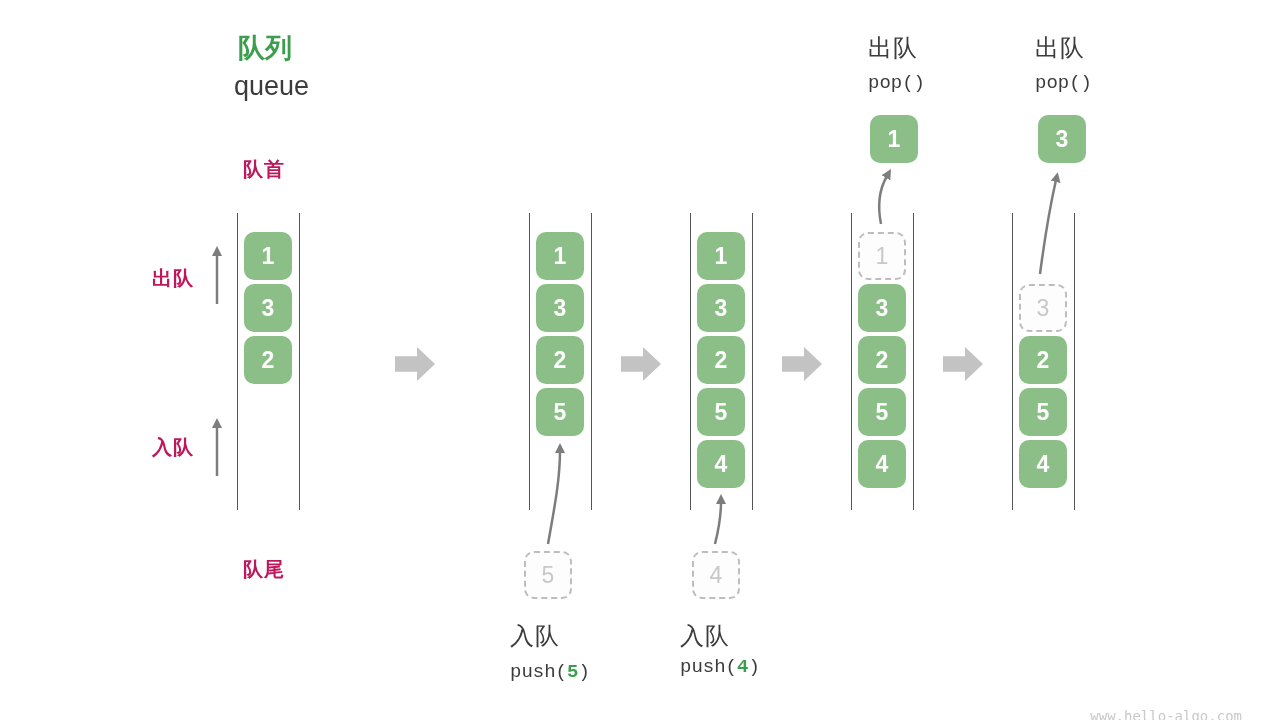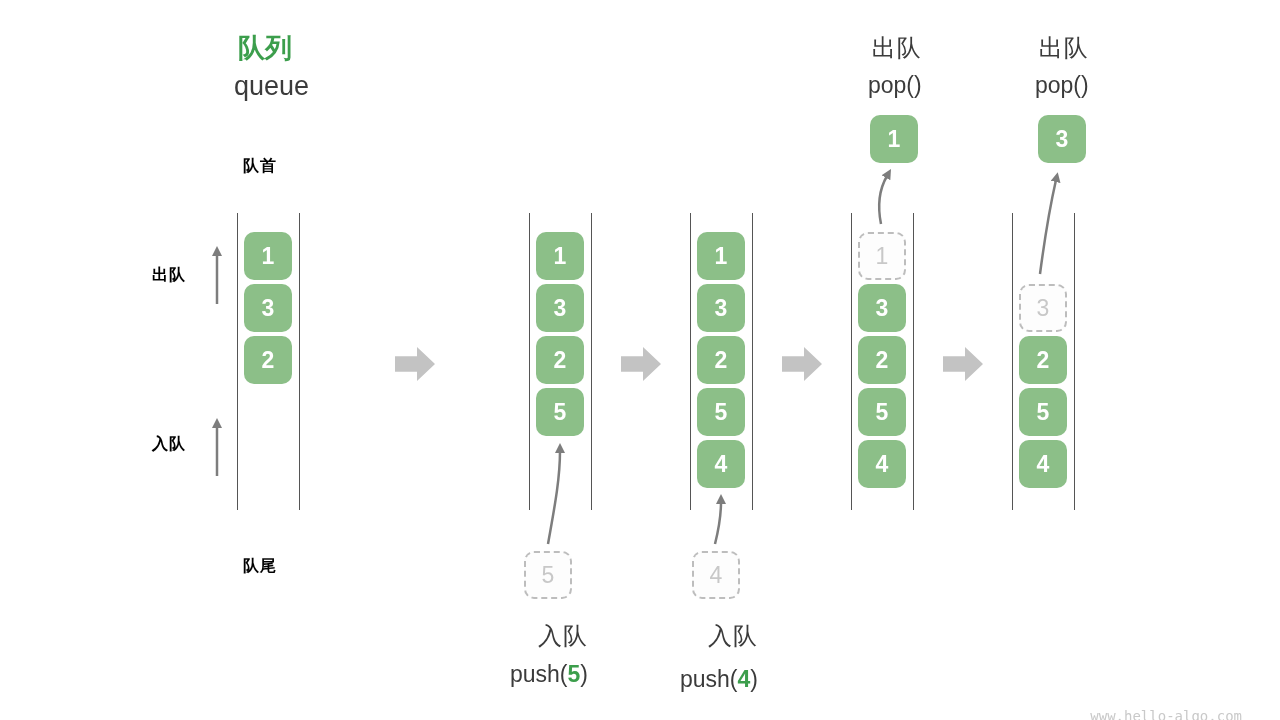--- a/index.html
+++ b/index.html
@@ -1,27 +1,27 @@
 <!DOCTYPE html>
 <html><head>
 <meta charset="utf-8">
 <style>
   html,body{margin:0;padding:0;background:#ffffff;}
   #canvas{
     position:relative;width:1280px;height:720px;background:#ffffff;overflow:hidden;
     font-family:"Liberation Sans","DejaVu Sans",sans-serif;color:#3b3b3b;
   }
-  .abs{position:absolute;text-align:right;}
+  .abs{position:absolute;}
   
   .title-zh{font-size:27px;font-weight:700;color:#3c9e4c;}
   .title-en{font-size:27px;color:#3b3b3b;}
   
-  .cjk-bold{font-size:16px;font-weight:700;color:#000000;letter-spacing:1px;}
+  .cjk-bold{font-size:20px;font-weight:700;color:#be185d;letter-spacing:1px;}
   .op-title{font-size:24px;font-weight:500;color:#3b3b3b;letter-spacing:1px;}
-  .mono{font-family:Liberation Sans, sans-serif;font-size:23px;color:#3b3b3b;}
+  .mono{font-family:Liberation Mono, monospace;font-size:19px;color:#3b3b3b;}
   .mono .arg{color:#3c9e4c;font-weight:700;}
   
   .queue-col{
     position:absolute;top:213px;height:297px;width:63px;
     border-left:1px solid #555;border-right:1px solid #555;box-sizing:border-box;
   }
   .cell{
     position:absolute;left:6px;width:48px;height:48px;border-radius:10px;
     background:#8cbf88;color:#ffffff;font-size:23px;font-weight:700;
     display:flex;align-items:center;justify-content:center;box-sizing:border-box;
@@ -114,21 +114,21 @@
     <div class="op-title">出队</div>
     <div class="mono" style="margin-top:8px;">pop()</div>
   </div>
 
   <div class="abs" style="left:510px;top:620px;">
     <div class="op-title">入队</div>
     <div class="mono" style="margin-top:9px;"><span>push(</span><span class="arg">5</span><span>)</span></div>
   </div>
   <div class="abs" style="left:680px;top:620px;">
     <div class="op-title">入队</div>
-    <div class="mono" style="margin-top:14px;"><span>push(</span><span class="arg">4</span><span>)</span></div>
+    <div class="mono" style="margin-top:4px;"><span>push(</span><span class="arg">4</span><span>)</span></div>
   </div>
 
   <div class="block-arrow" style="left:395px;top:347px;"></div>
   <div class="block-arrow" style="left:621px;top:347px;"></div>
   <div class="block-arrow" style="left:782px;top:347px;"></div>
   <div class="block-arrow" style="left:943px;top:347px;"></div>
 
   <svg class="overlay" width="1280" height="720" viewBox="0 0 1280 720">
     <defs>
       <marker id="ah" markerUnits="userSpaceOnUse" markerWidth="11" markerHeight="10" refX="2" refY="5" orient="auto">

